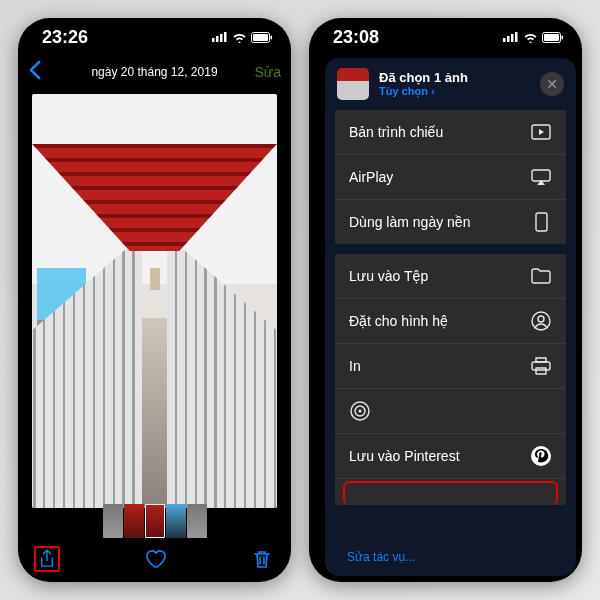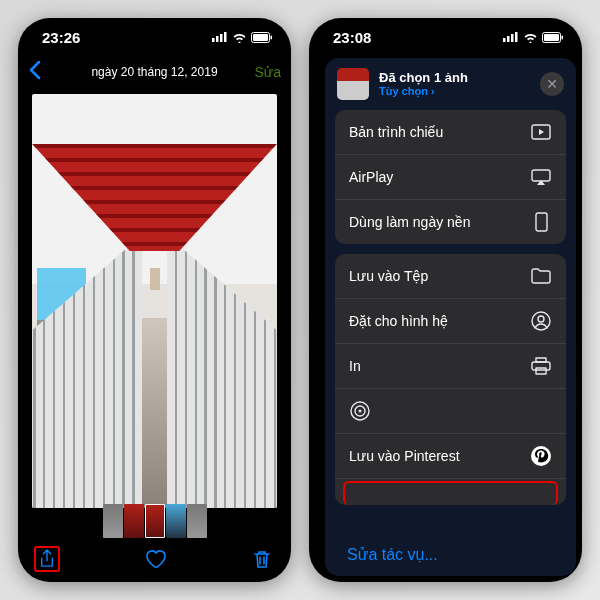--- a/index.html
+++ b/index.html
@@ -20,21 +20,21 @@
     overflow: hidden;
     box-shadow: 0 4px 20px rgba(0,0,0,0.4);
   }
   .status-bar {
     height: 34px;
     display: flex;
     align-items: center;
     justify-content: space-between;
     padding: 4px 18px 0 24px;
     color: #fff;
-    font-size: 15px;
+    font-size: 18px;
     font-weight: 600;
     position: relative;
     z-index: 10;
   }
   .notch {
     position: absolute;
     top: 0; left: 50%;
     transform: translateX(-50%);
     width: 110px; height: 22px;
     background: #000;
@@ -189,36 +189,36 @@
     border-radius: 50%;
     background: #3a3a3c;
     color: #9a9a9e;
     display: flex; align-items: center; justify-content: center;
     font-size: 14px;
   }
   .actions {
     flex: 1;
     overflow: hidden;
   }
-  .action-group { background: #2c2c2e; border-radius: 10px; margin: 0 10px 10px 10px; }
+  .action-group { background: #2c2c2e; border-radius: 2px; margin: 0 10px 10px 10px; }
   .action-row {
     display: flex;
     align-items: center;
     justify-content: space-between;
     padding: 11px 14px;
     border-bottom: 0.5px solid #3d3d3f;
     color: #fff;
     font-size: 14px;
   }
   .action-row:last-child { border-bottom: none; }
   .action-icon { width: 22px; height: 22px; color: #e8e8ea; display: flex; align-items: center; justify-content: center; }
   .highlight-row { border: 2.5px solid #e60000; border-radius: 6px; margin: 2px 8px; }
   .edit-actions {
     color: #0a84ff;
-    font-size: 16px;
+    font-size: 12px;
     padding: 26px 22px 12px;
   }
 </style>
 </head>
 <body>
 
 <div class="phone">
   <div class="notch"></div>
   <div class="status-bar">
     <span>23:26</span>

